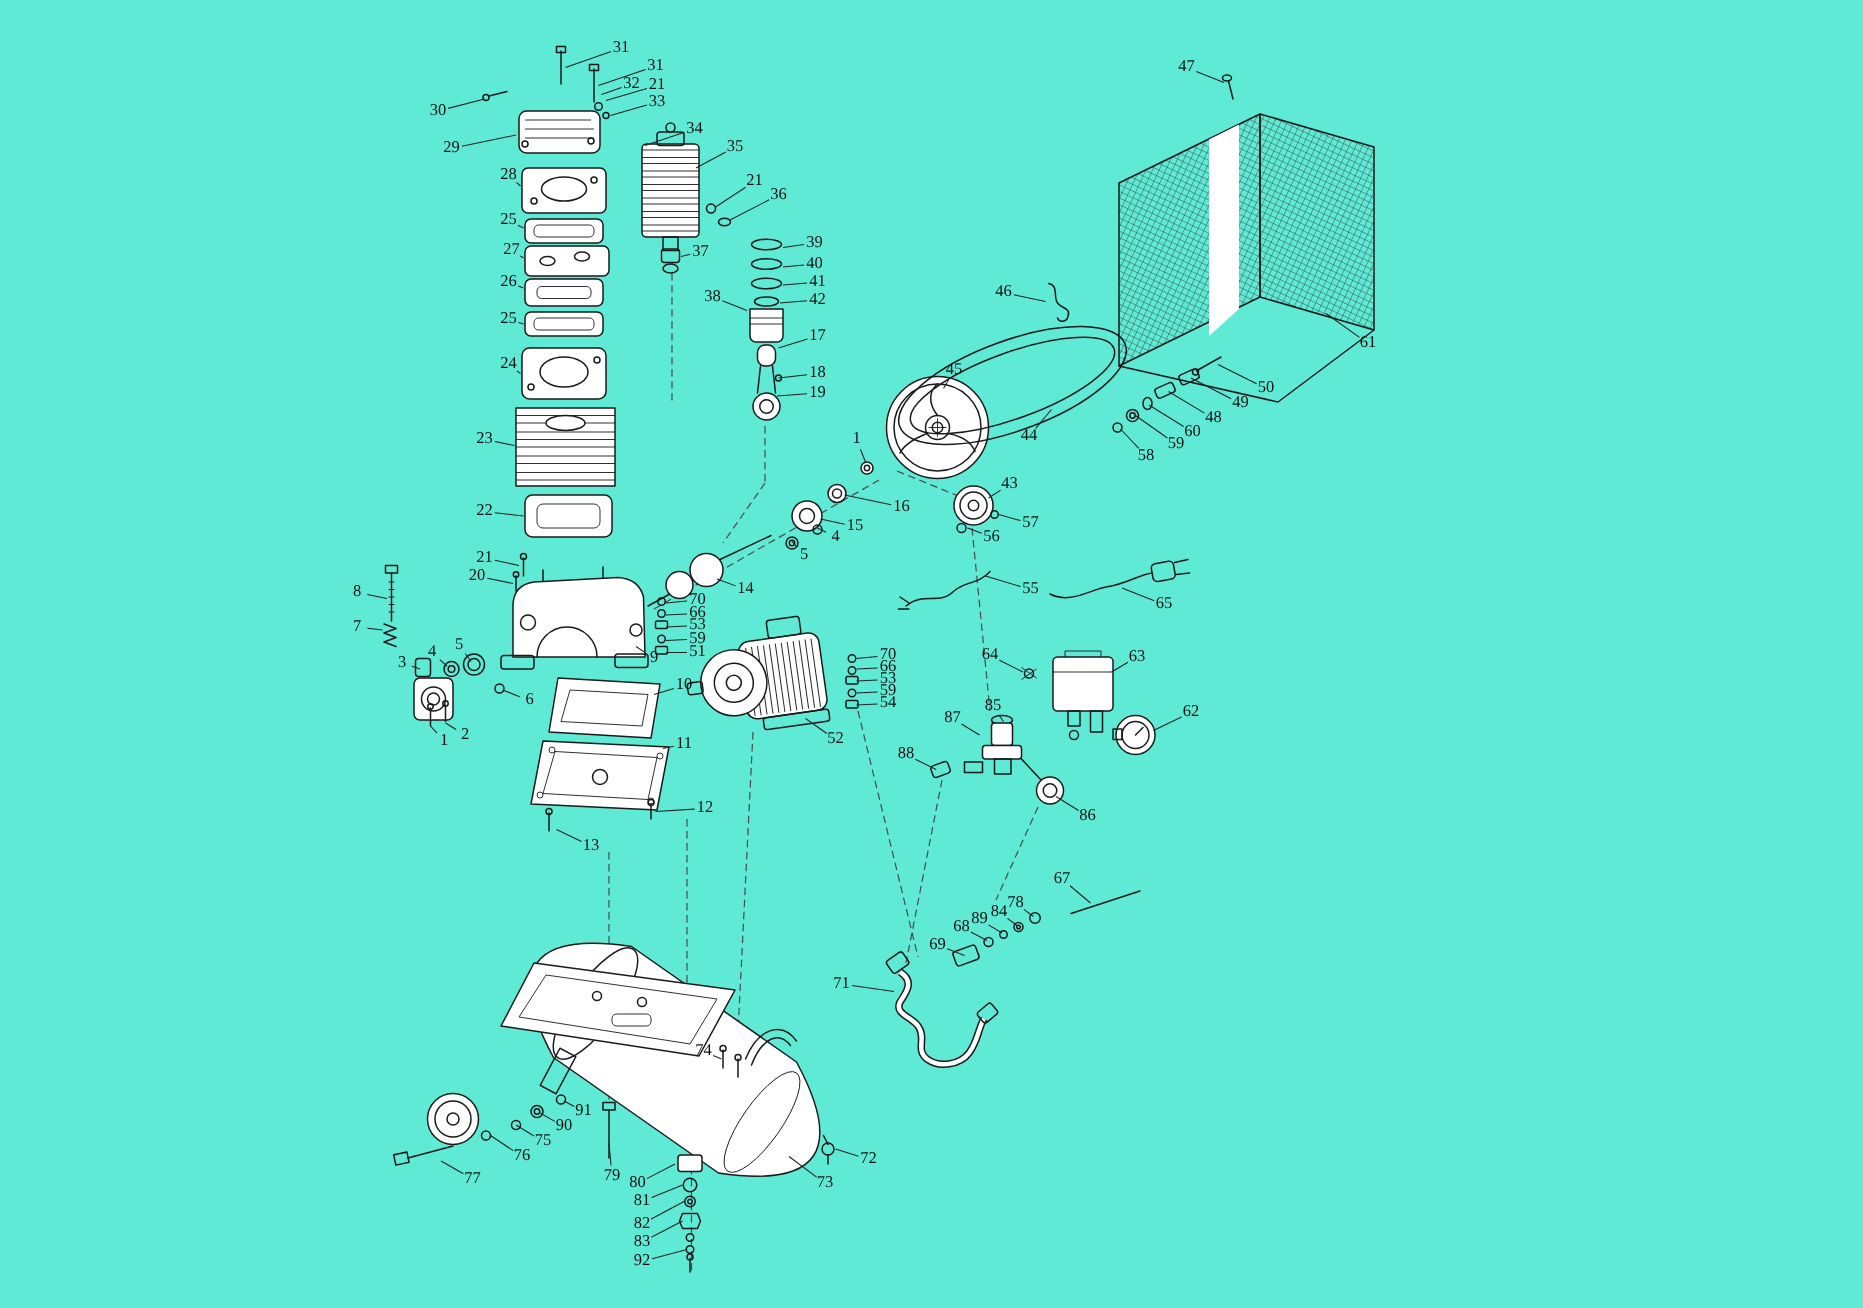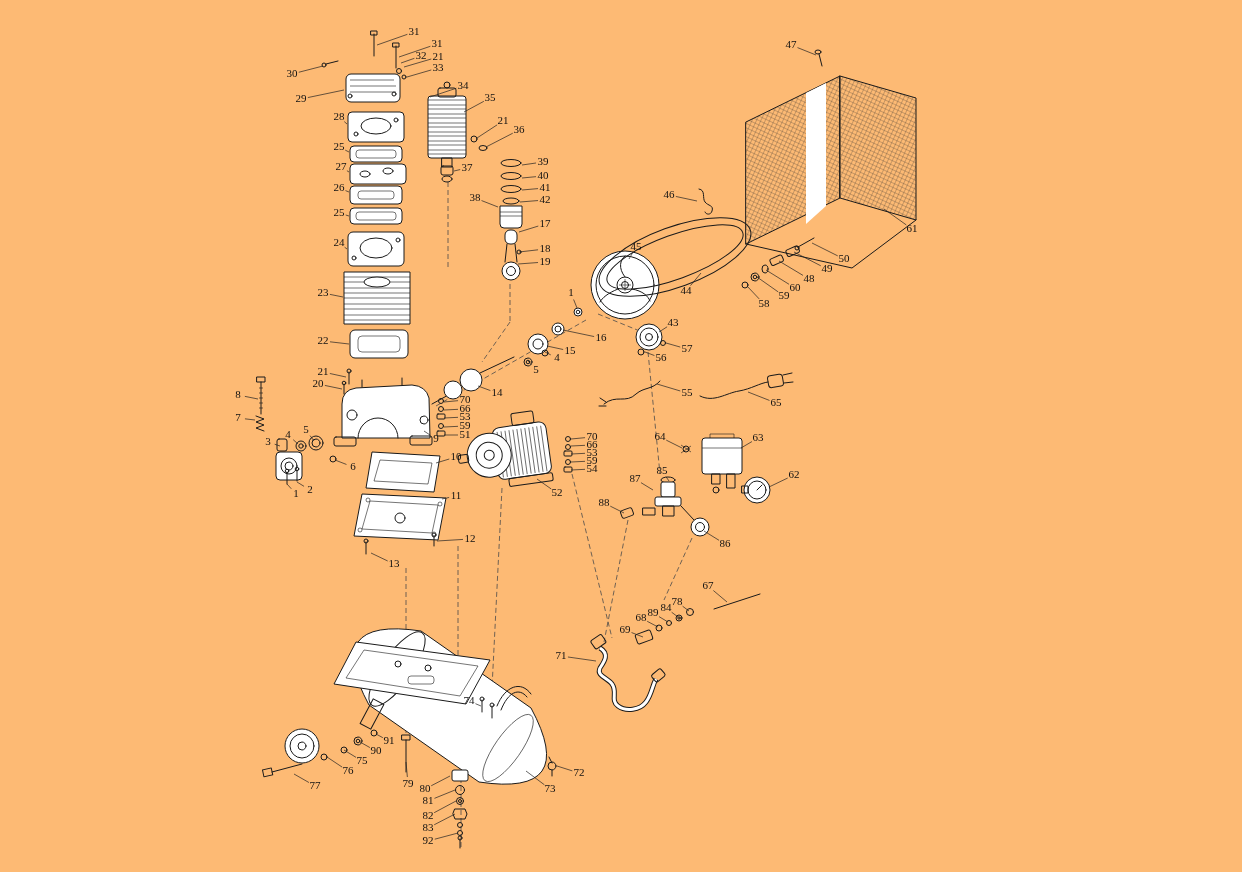--- a/index.html
+++ b/index.html
@@ -1,16 +1,16 @@
 <!DOCTYPE html>
 <html><head>
 <meta charset="utf-8">
 <style>
   html,body{margin:0;padding:0;background:#fff;}
-  .stage{position:relative;width:1242px;height:872px;background:#fdba74;overflow:hidden;}
+  .stage{position:relative;width:1242px;height:872px;background:#5eead4;overflow:hidden;}
   svg{display:block;}
   .ln{fill:none;stroke:#1a1a1a;stroke-width:1;stroke-linecap:round;stroke-linejoin:round;}
   .lf{fill:#fff;stroke:#1a1a1a;stroke-width:1;stroke-linejoin:round;}
   .tn{fill:none;stroke:#1a1a1a;stroke-width:.6;}
   .dash{fill:none;stroke:#4a4a4a;stroke-width:.8;stroke-dasharray:5 3;}
   #leaders line{stroke:#222;stroke-width:.7;}
   #labels text{font:11px "Liberation Serif", serif;fill:#111;text-anchor:middle;dominant-baseline:middle;}
 </style>
 </head>
 <body>

